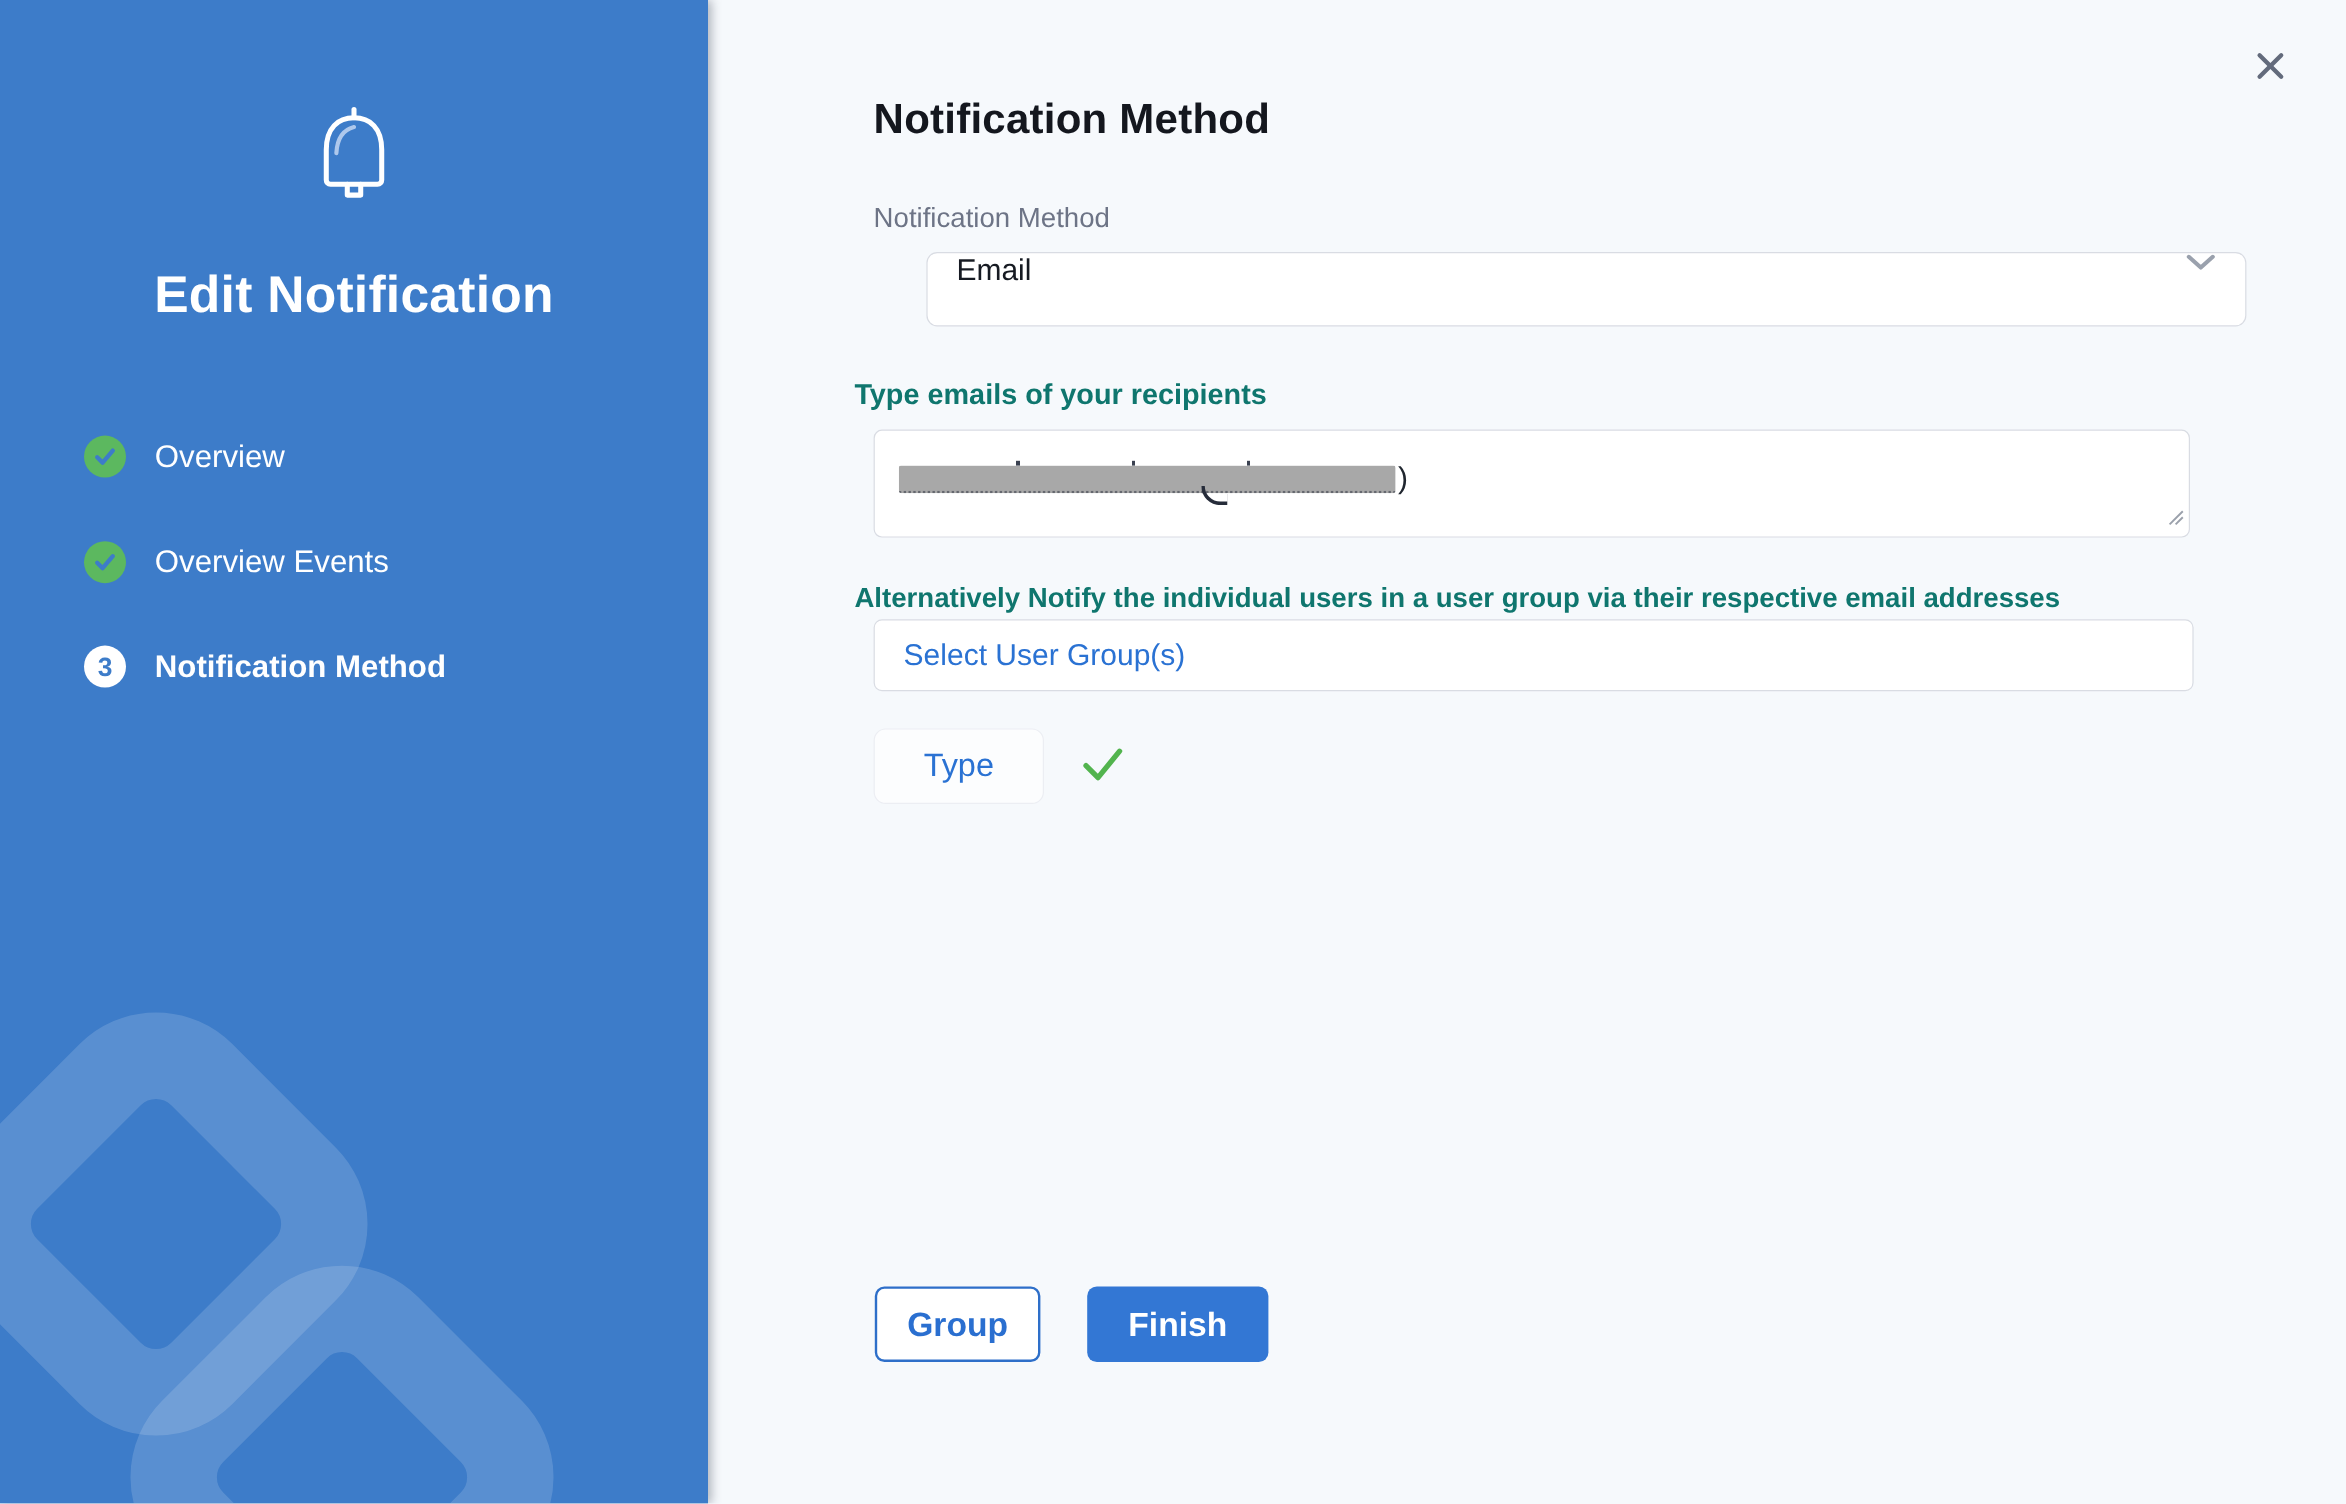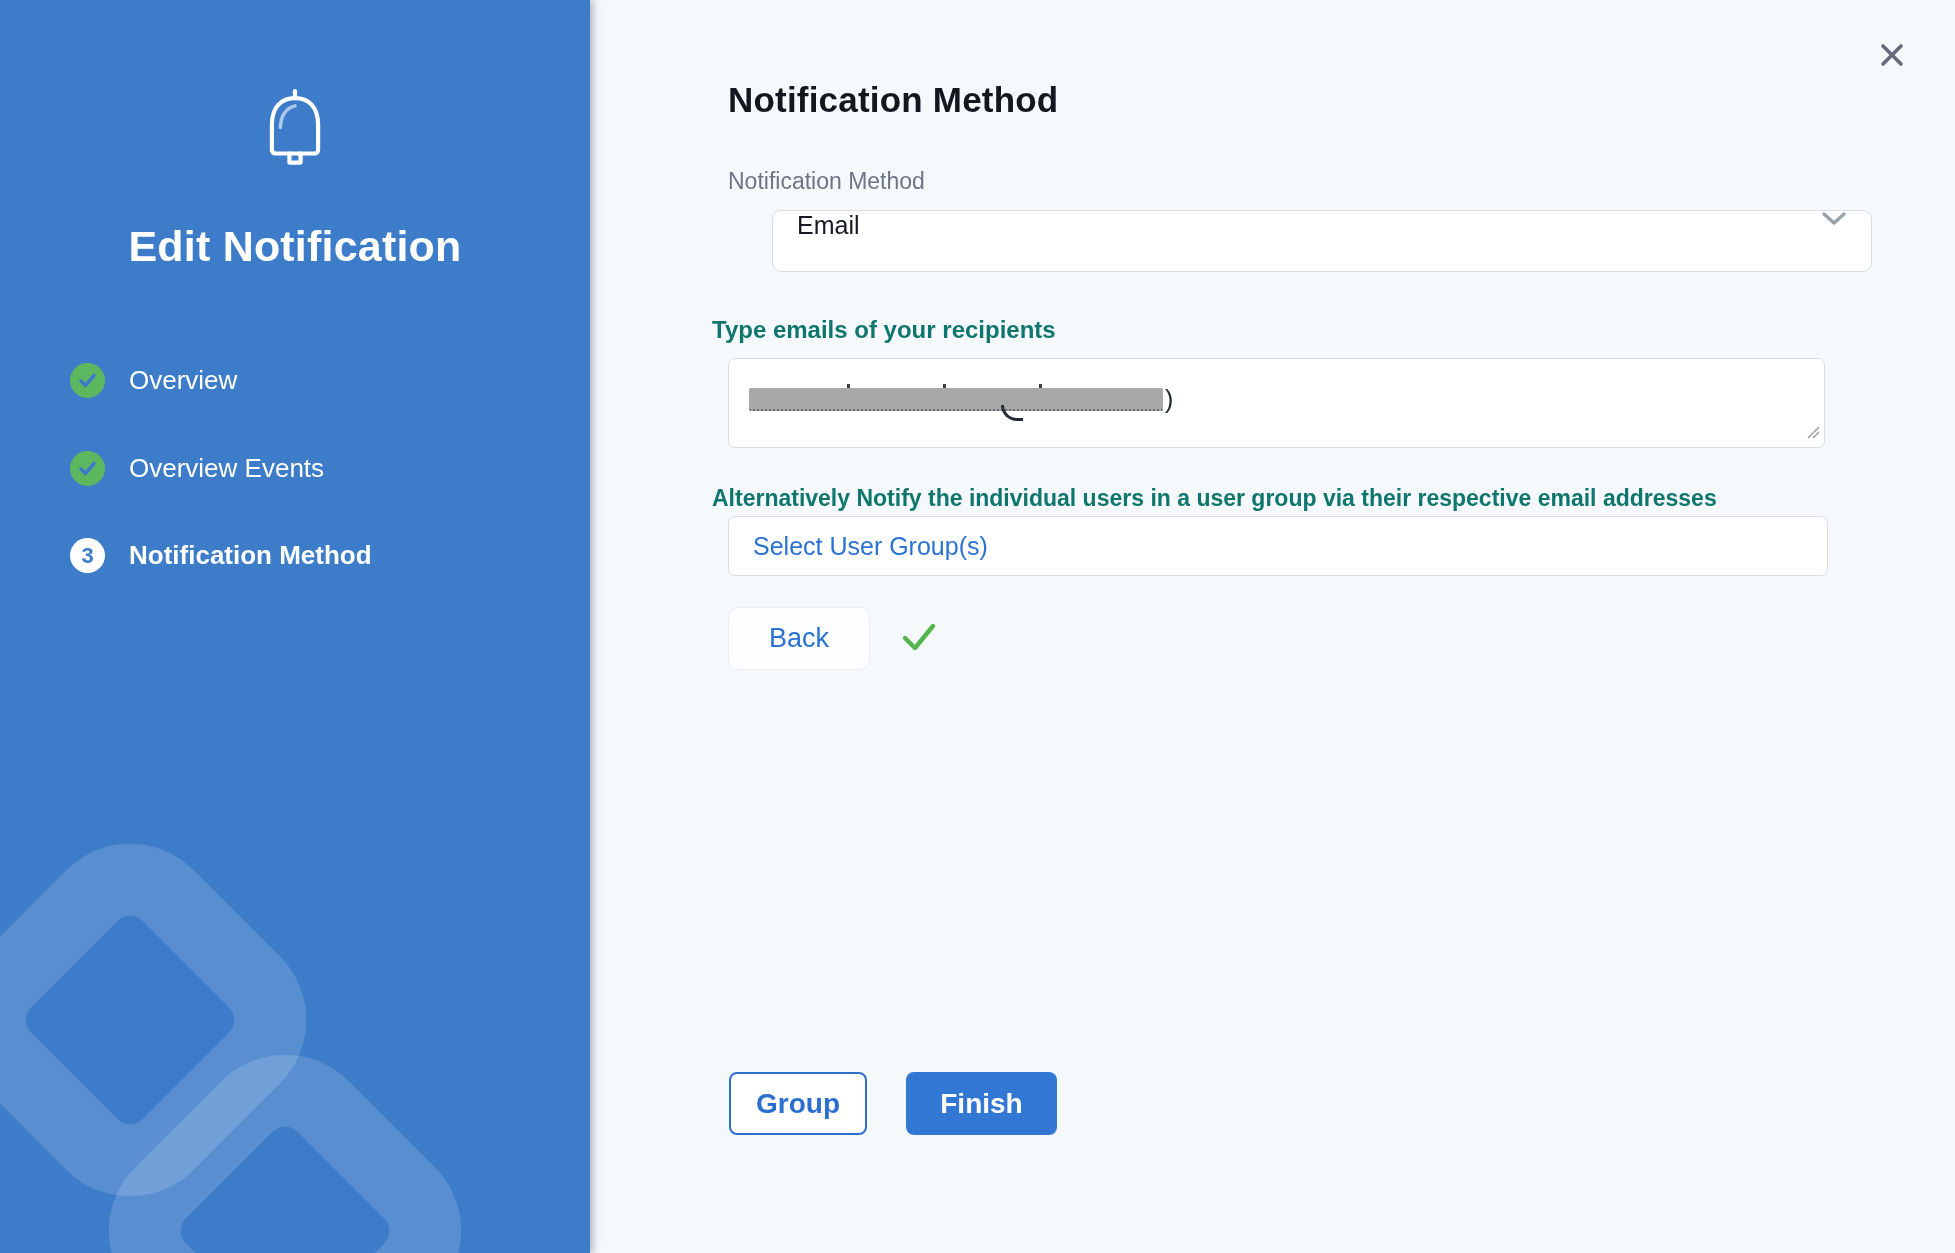--- a/index.html
+++ b/index.html
@@ -221,21 +221,21 @@
         </svg>
       </span>
     </div>
 
     <p class="bold-label lbl-alt">Alternatively Notify the individual users in a user group via their respective email addresses</p>
 
     <div class="group-box">
       <span class="link-text">Select User Group(s)</span>
     </div>
 
-    <button class="test-btn">Back</button>
+    <button class="test-btn">Type</button>
 
     <span class="test-check">
       <svg width="38" height="34" viewBox="0 0 38 34">
         <polyline points="5,18 15,28 33,6" fill="none" stroke="#52b44e" stroke-width="4.4" stroke-linecap="round" stroke-linejoin="round"></polyline>
       </svg>
     </span>
 
     <button class="back-btn">Group</button>
     <button class="finish-btn">Finish</button>
 

